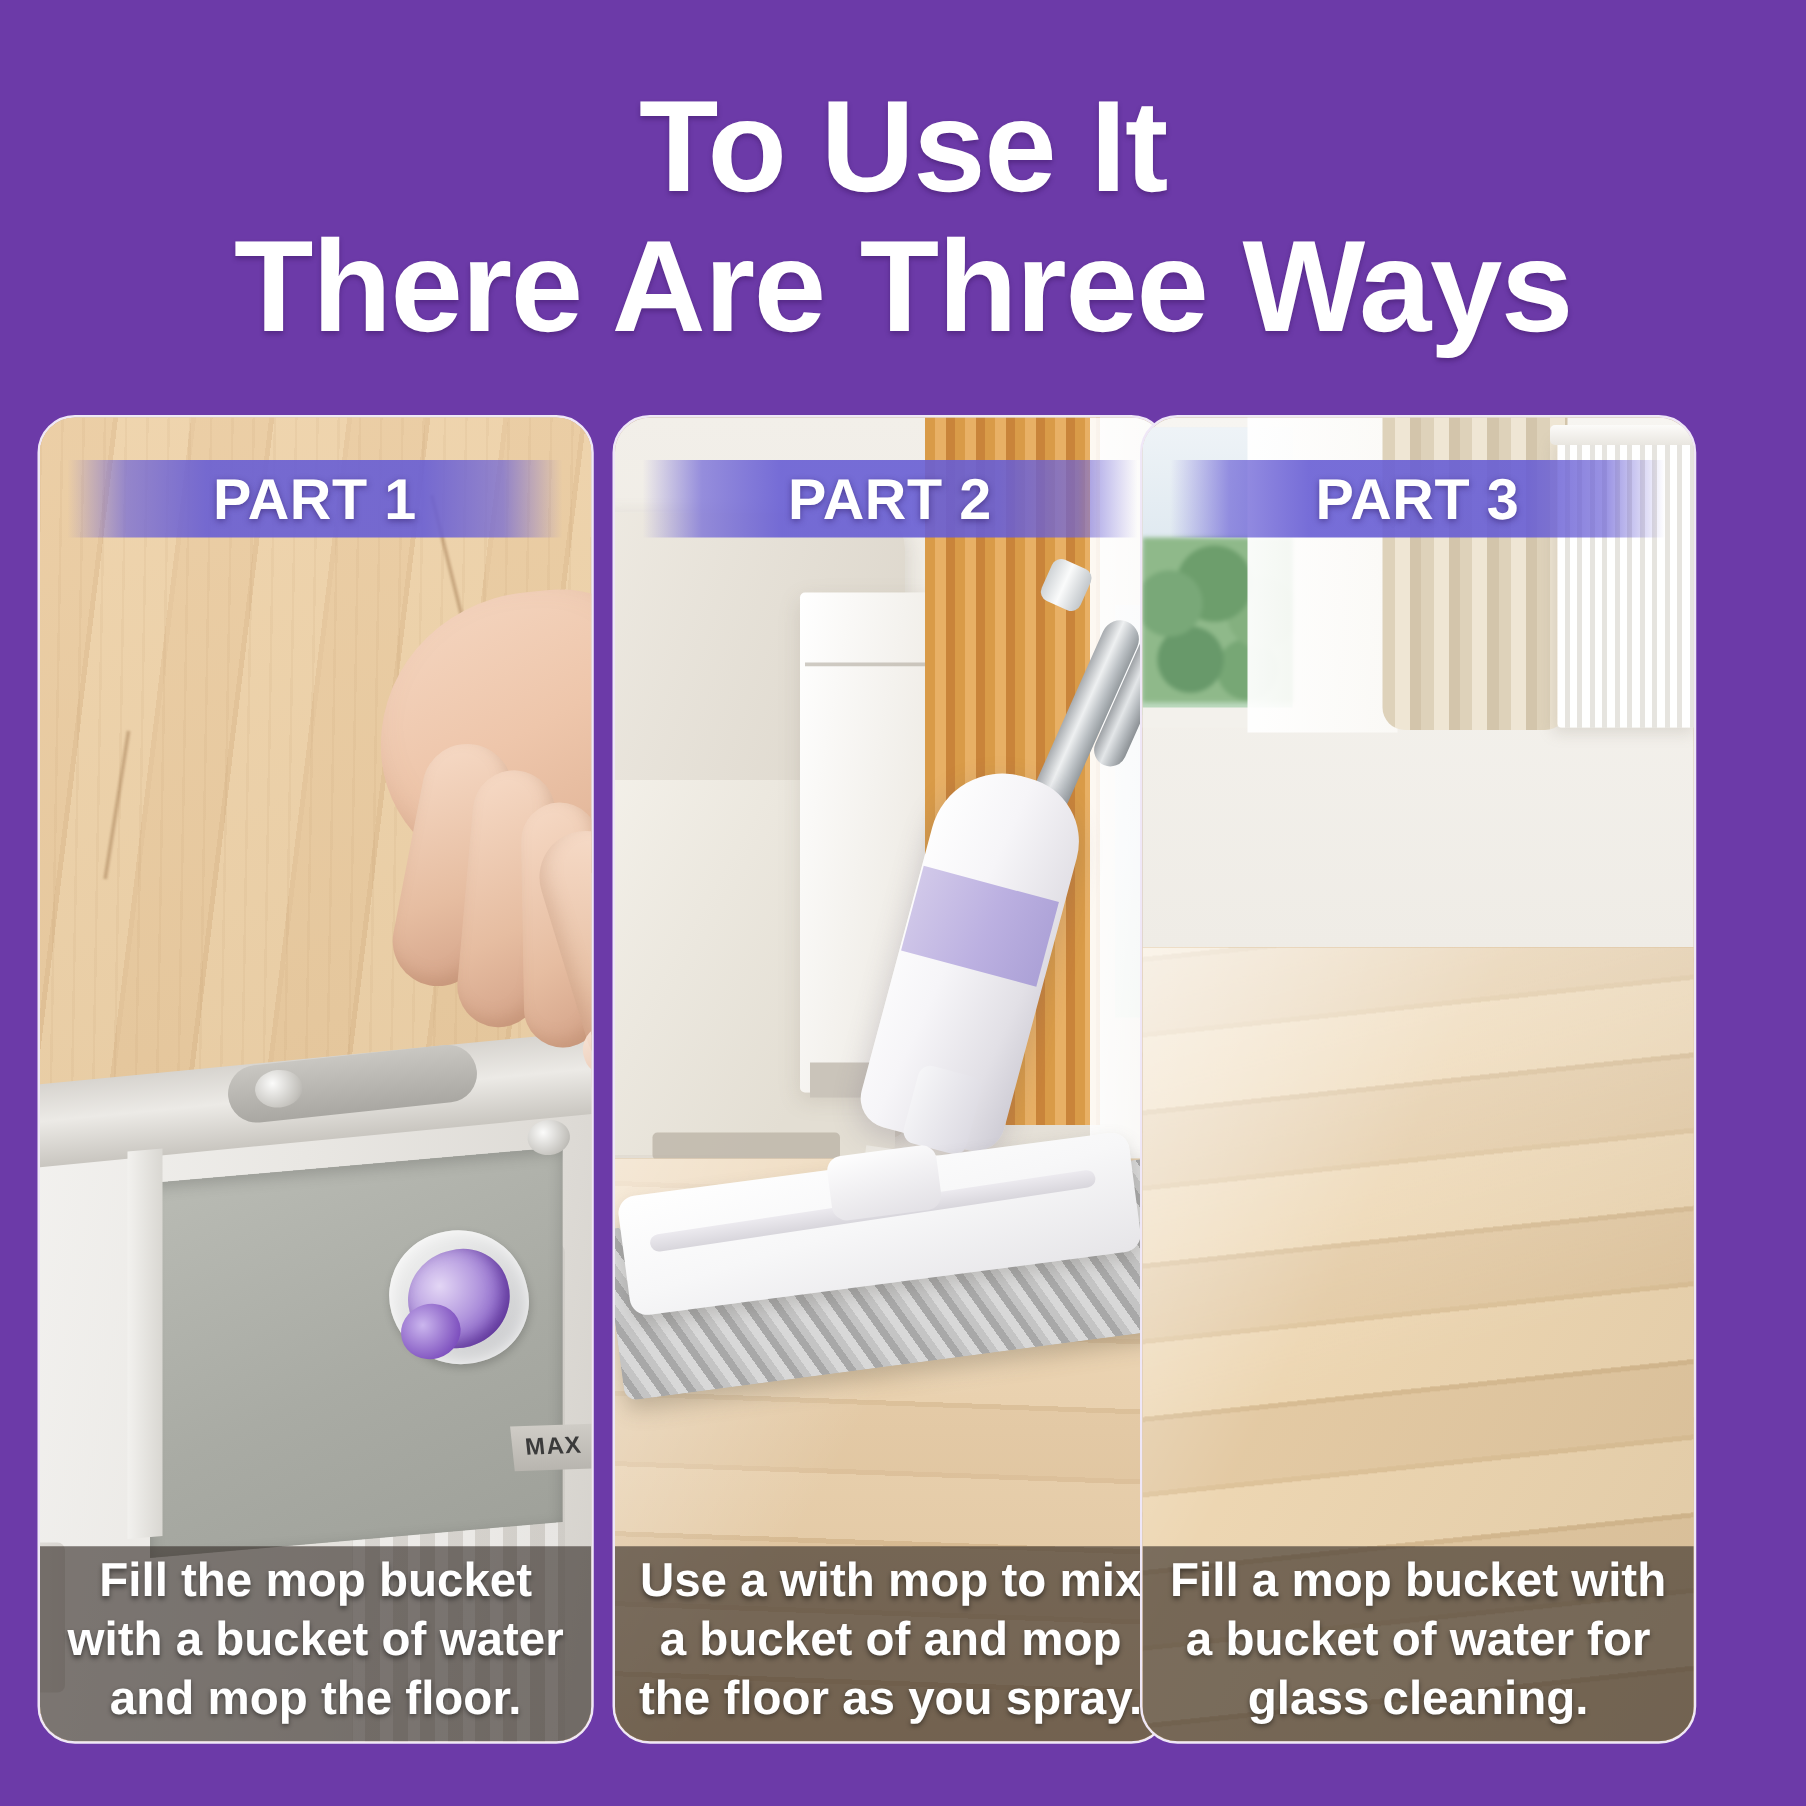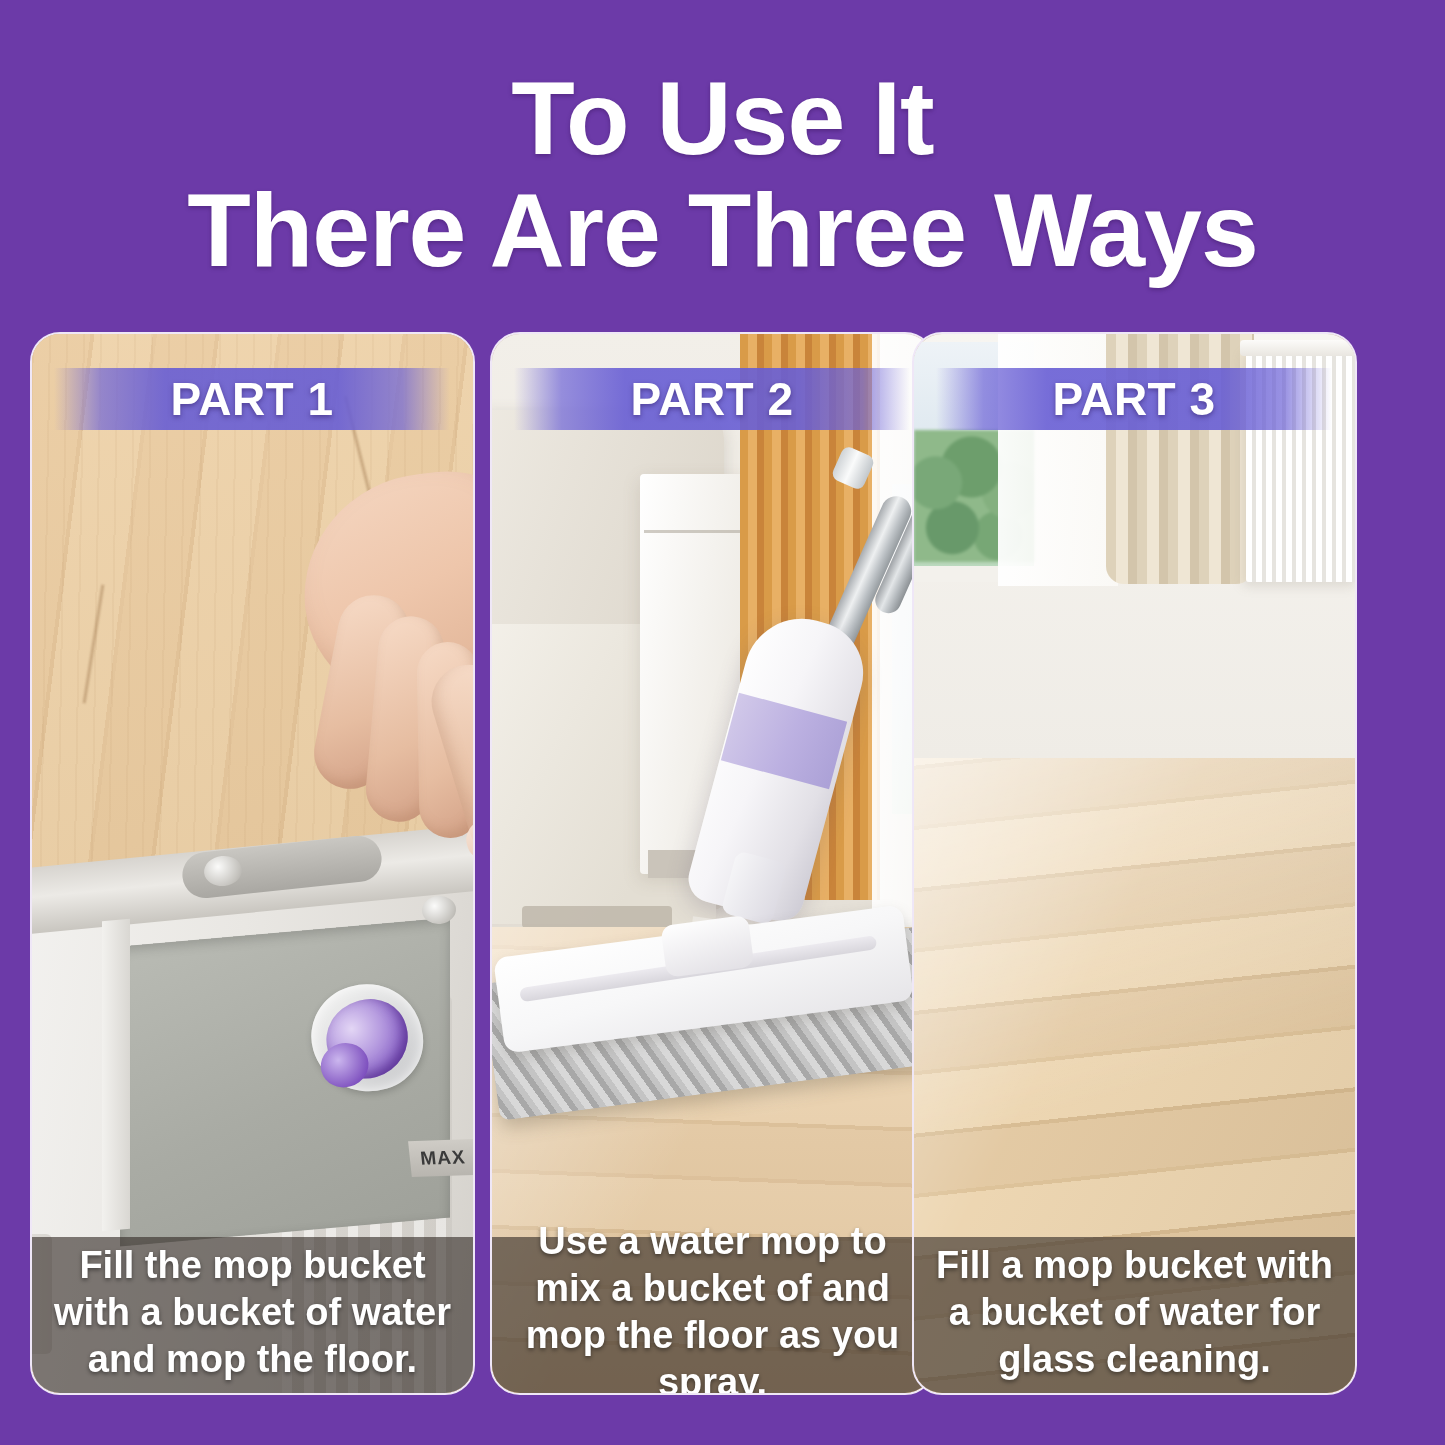--- a/index.html
+++ b/index.html
@@ -502,21 +502,21 @@
         <div class="p2-plate-groove"></div>
         <div class="p2-hinge"></div>
       </div>
     </div>
 
     <div class="badge">
       <span>PART 2</span>
     </div>
 
     <div class="caption">
-      <div class="caption-text">Use a water mop to mix a bucket of and mop the floor as you spray.</div>
+      <div class="caption-text">Use a with mop to mix a bucket of and mop the floor as you spray.</div>
     </div>
   </div>
 
   <div class="panel" id="panel-3">
     <div class="photo">
       <div class="p3-wall"></div>
       <div class="p3-win"></div>
       <div class="p3-sky"></div>
       <div class="p3-trees"></div>
       <div class="p3-sill"></div>

